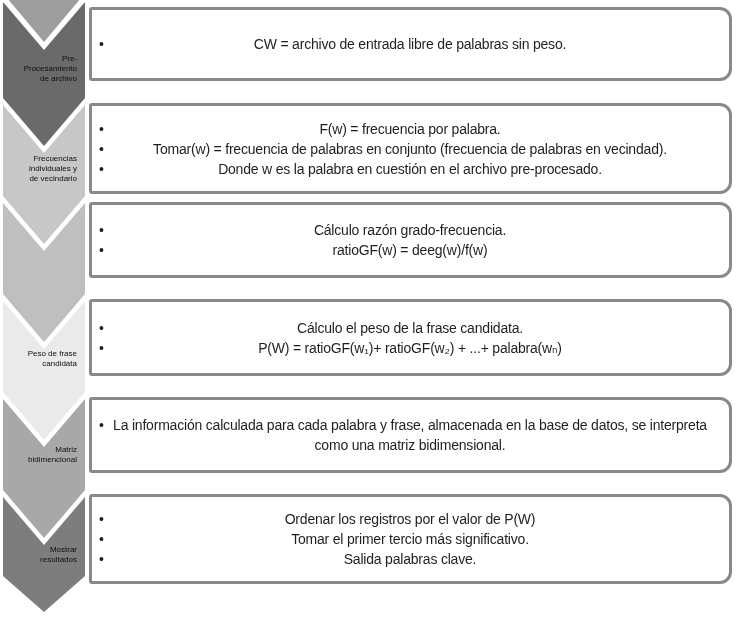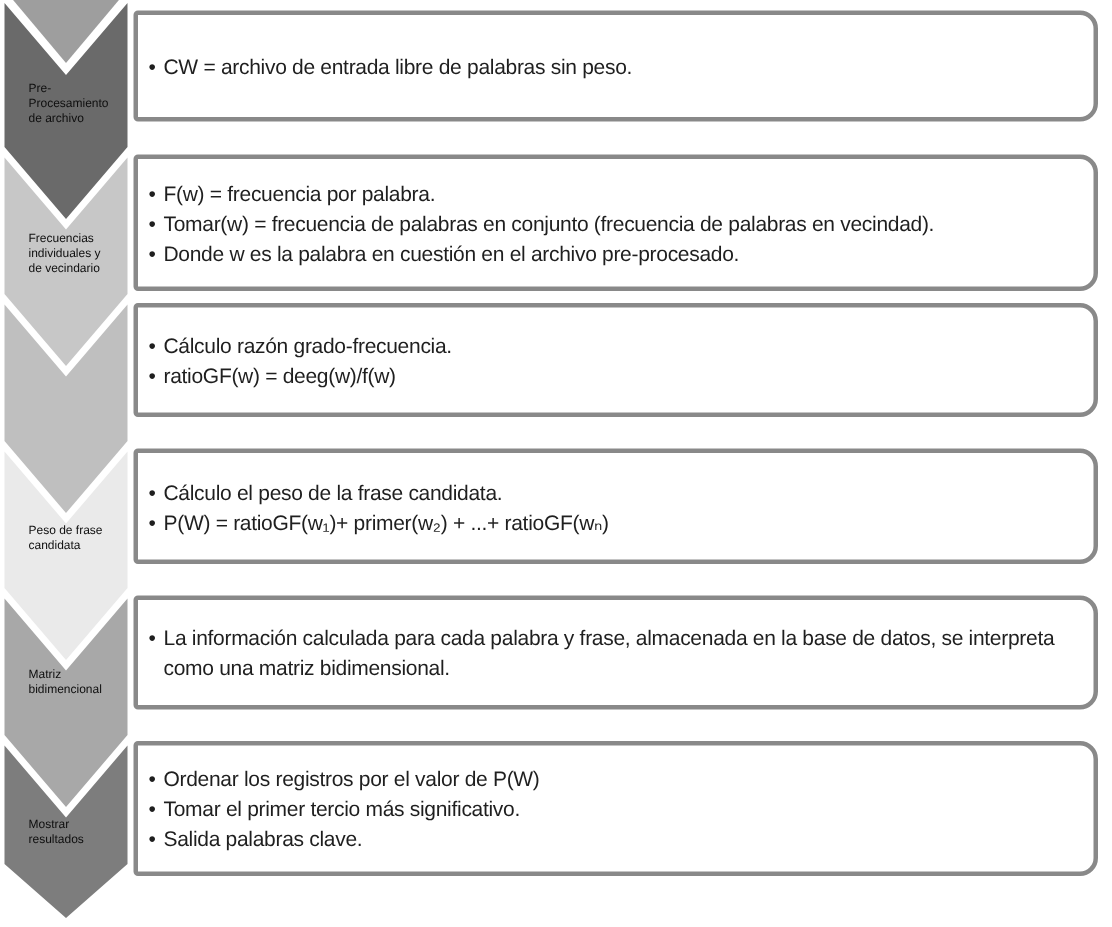--- a/index.html
+++ b/index.html
@@ -8,21 +8,21 @@
     width:741px;height:618px;
     background:#ffffff;
     overflow:hidden;
     font-family:"Liberation Sans","DejaVu Sans",sans-serif;
   }
   .chev-svg{position:absolute;left:0;top:0;}
   .chev-label{
     position:absolute;
     left:3px;width:90px;
     display:flex;align-items:center;justify-content:center;
-    text-align:left;
+    text-align:right;
     font-size:8px;line-height:10px;
     color:#0e0e0e;
     padding:0 16px;box-sizing:border-box;
   }
   .step-box{
     position:absolute;
     left:89px;width:643px;
     box-sizing:border-box;
     background:#ffffff;
     border:3px solid #898989;
@@ -30,21 +30,21 @@
     display:flex;flex-direction:column;justify-content:center;
     padding:4px 18px 4px 7px;
   }
   .bullet-line{
     display:flex;align-items:flex-start;
     font-size:14px;line-height:20px;
     letter-spacing:-0.2px;
     color:#1f1f1f;
   }
   .bullet-glyph{flex:0 0 10px;width:10px;}
-  .bullet-text{flex:1;}
+  .bullet-text{flex:1;text-align:center;}
 </style>
 </head>
 <body>
 
 <div class="stage">
 
   <svg class="chev-svg" width="90" height="618" viewBox="0 0 90 618">
     <path d="M2,-8 L86,-8 L44,42 Z" fill="#9e9e9e"></path>
     <path d="M3,2 L44,50 L85,2 L85,98 L44,146 L3,98 Z" fill="#6a6a6a"></path>
     <path d="M3,105 L44,153 L85,105 L85,196 L44,244 L3,196 Z" fill="#c7c7c7"></path>
@@ -93,21 +93,21 @@
     </div>
   </div>
 
   <div class="step-box" style="top:299px;height:77px;">
     <div class="bullet-line">
       <span class="bullet-glyph">•</span>
       <span class="bullet-text">Cálculo el peso de la frase candidata.</span>
     </div>
     <div class="bullet-line">
       <span class="bullet-glyph">•</span>
-      <span class="bullet-text">P(W) = ratioGF(w₁)+ primer(w₂) + ...+ ratioGF(wₙ)</span>
+      <span class="bullet-text">P(W) = ratioGF(w₁)+ ratioGF(w₂) + ...+ palabra(wₙ)</span>
     </div>
   </div>
 
   <div class="step-box" style="top:397px;height:76px;">
     <div class="bullet-line">
       <span class="bullet-glyph">•</span>
       <span class="bullet-text">La información calculada para cada palabra y frase, almacenada en la base de datos, se interpreta como una matriz bidimensional.</span>
     </div>
   </div>
 

